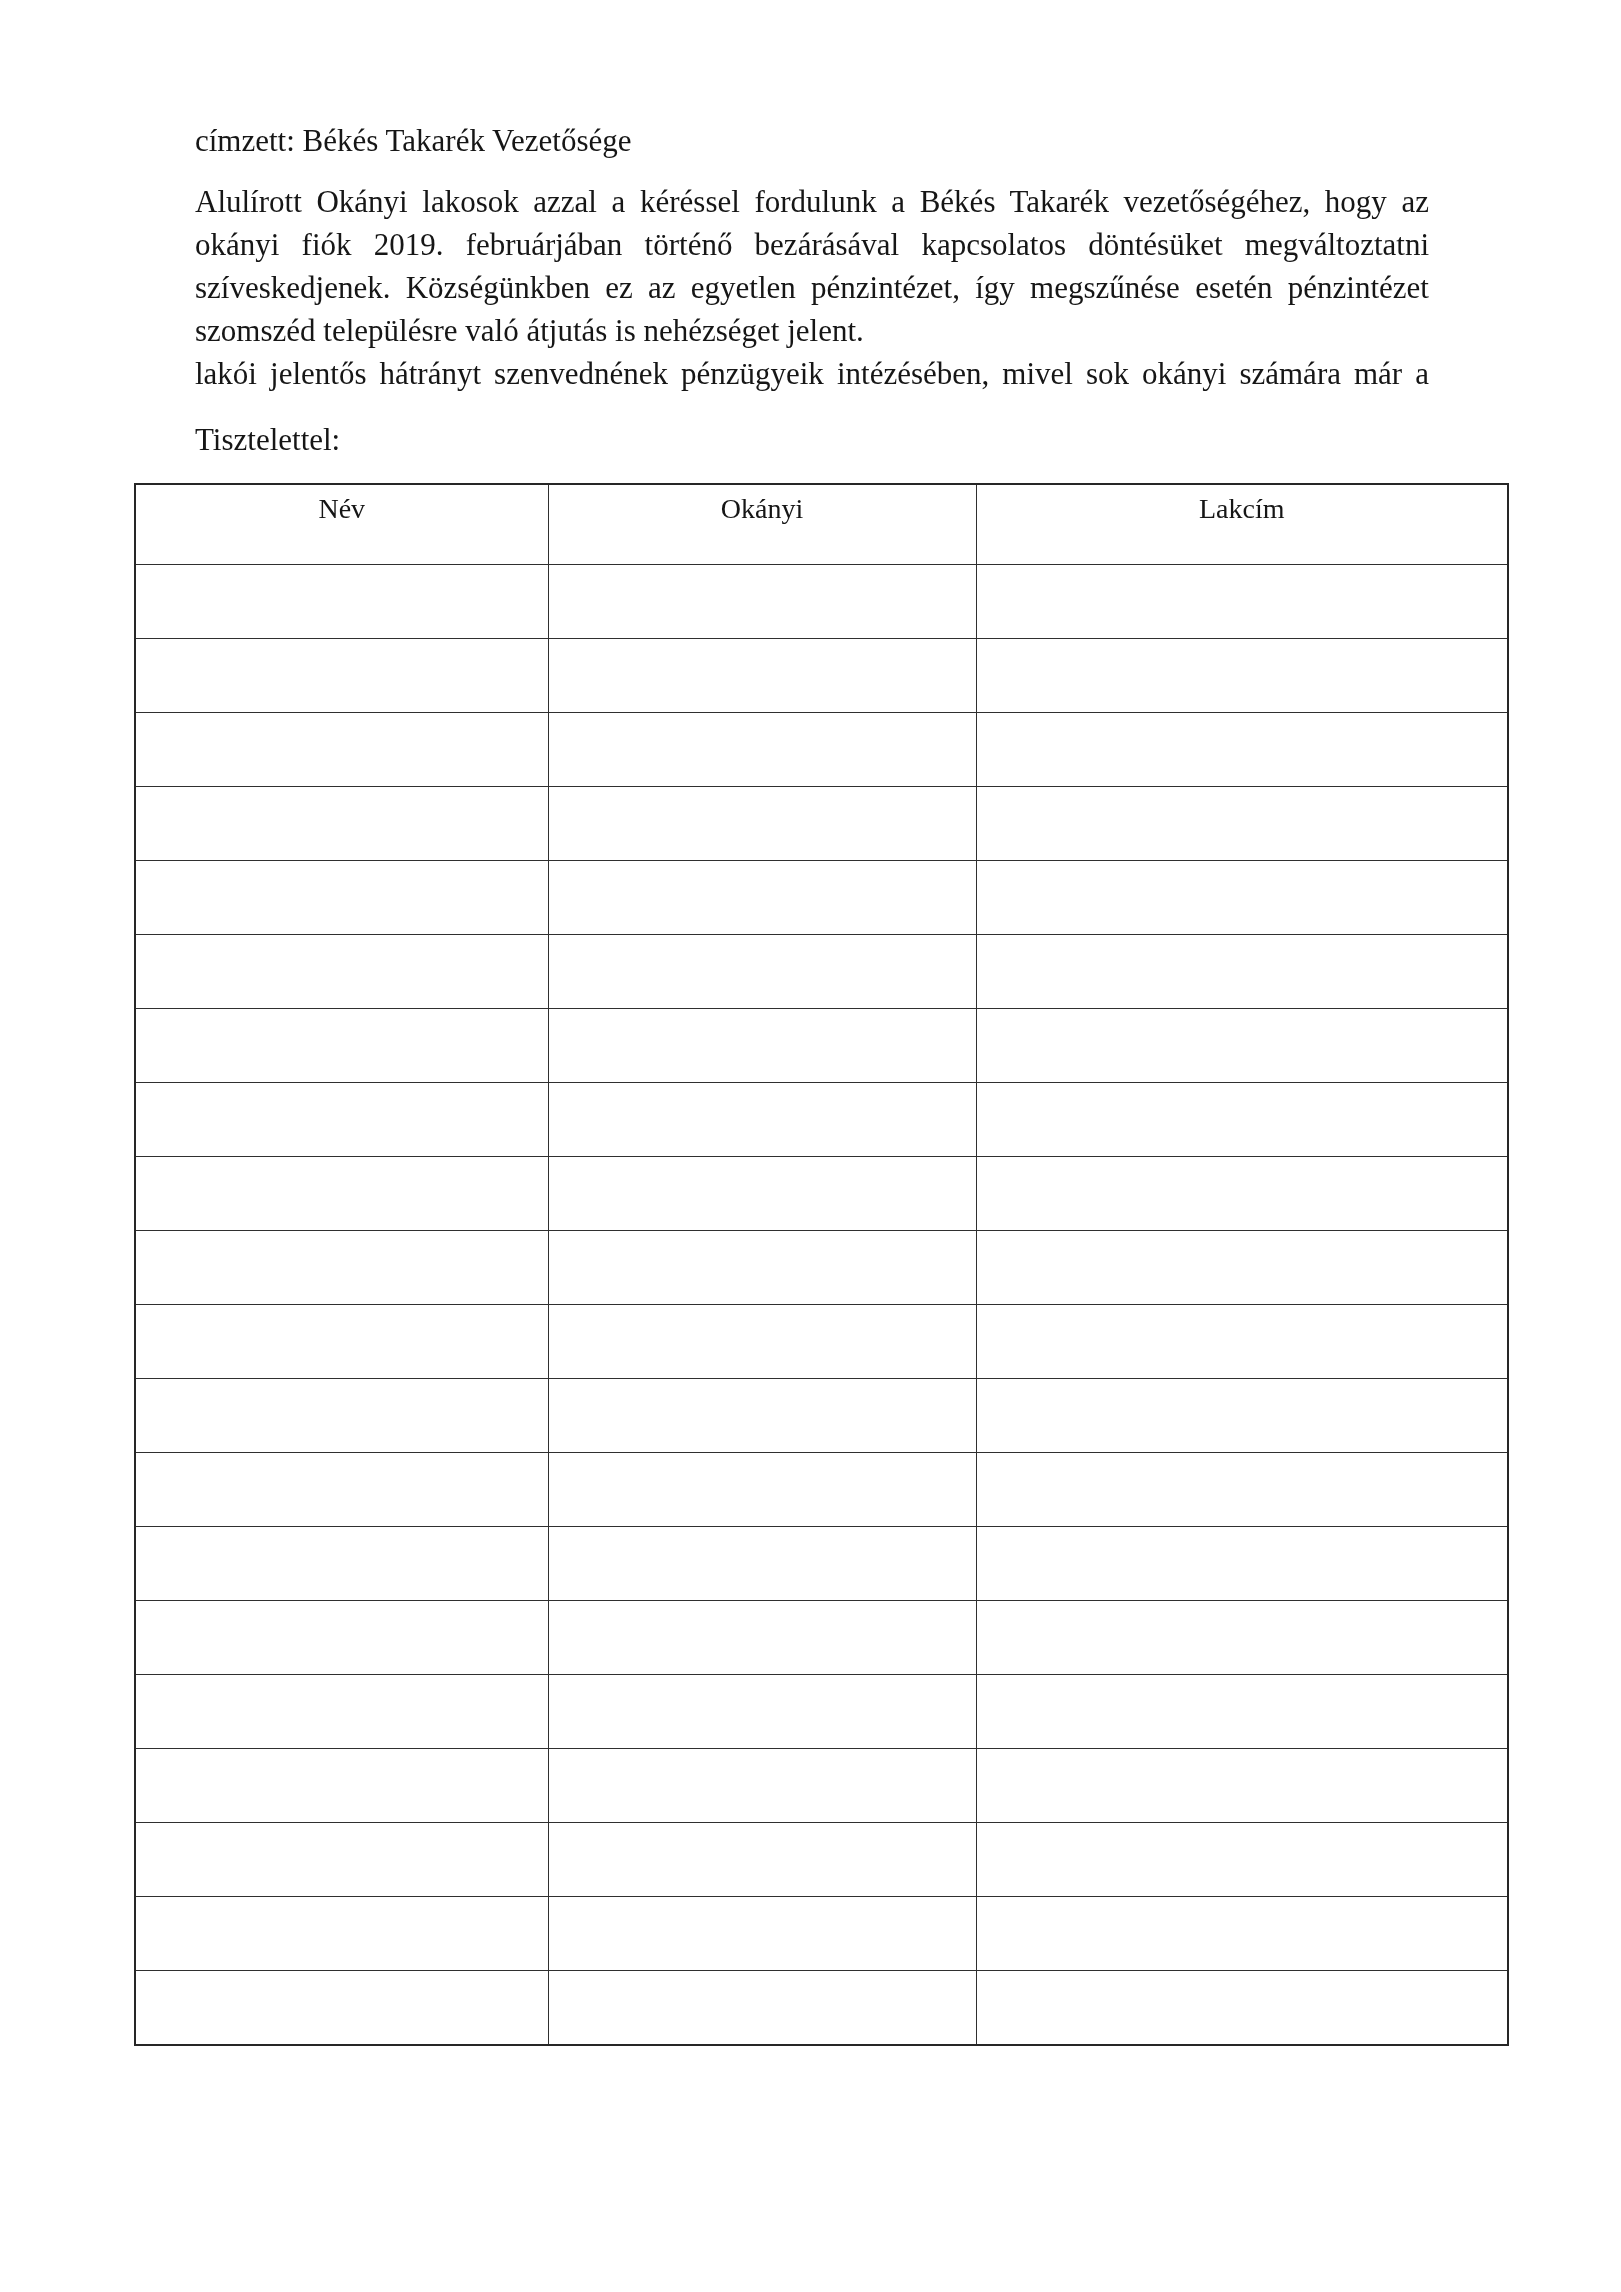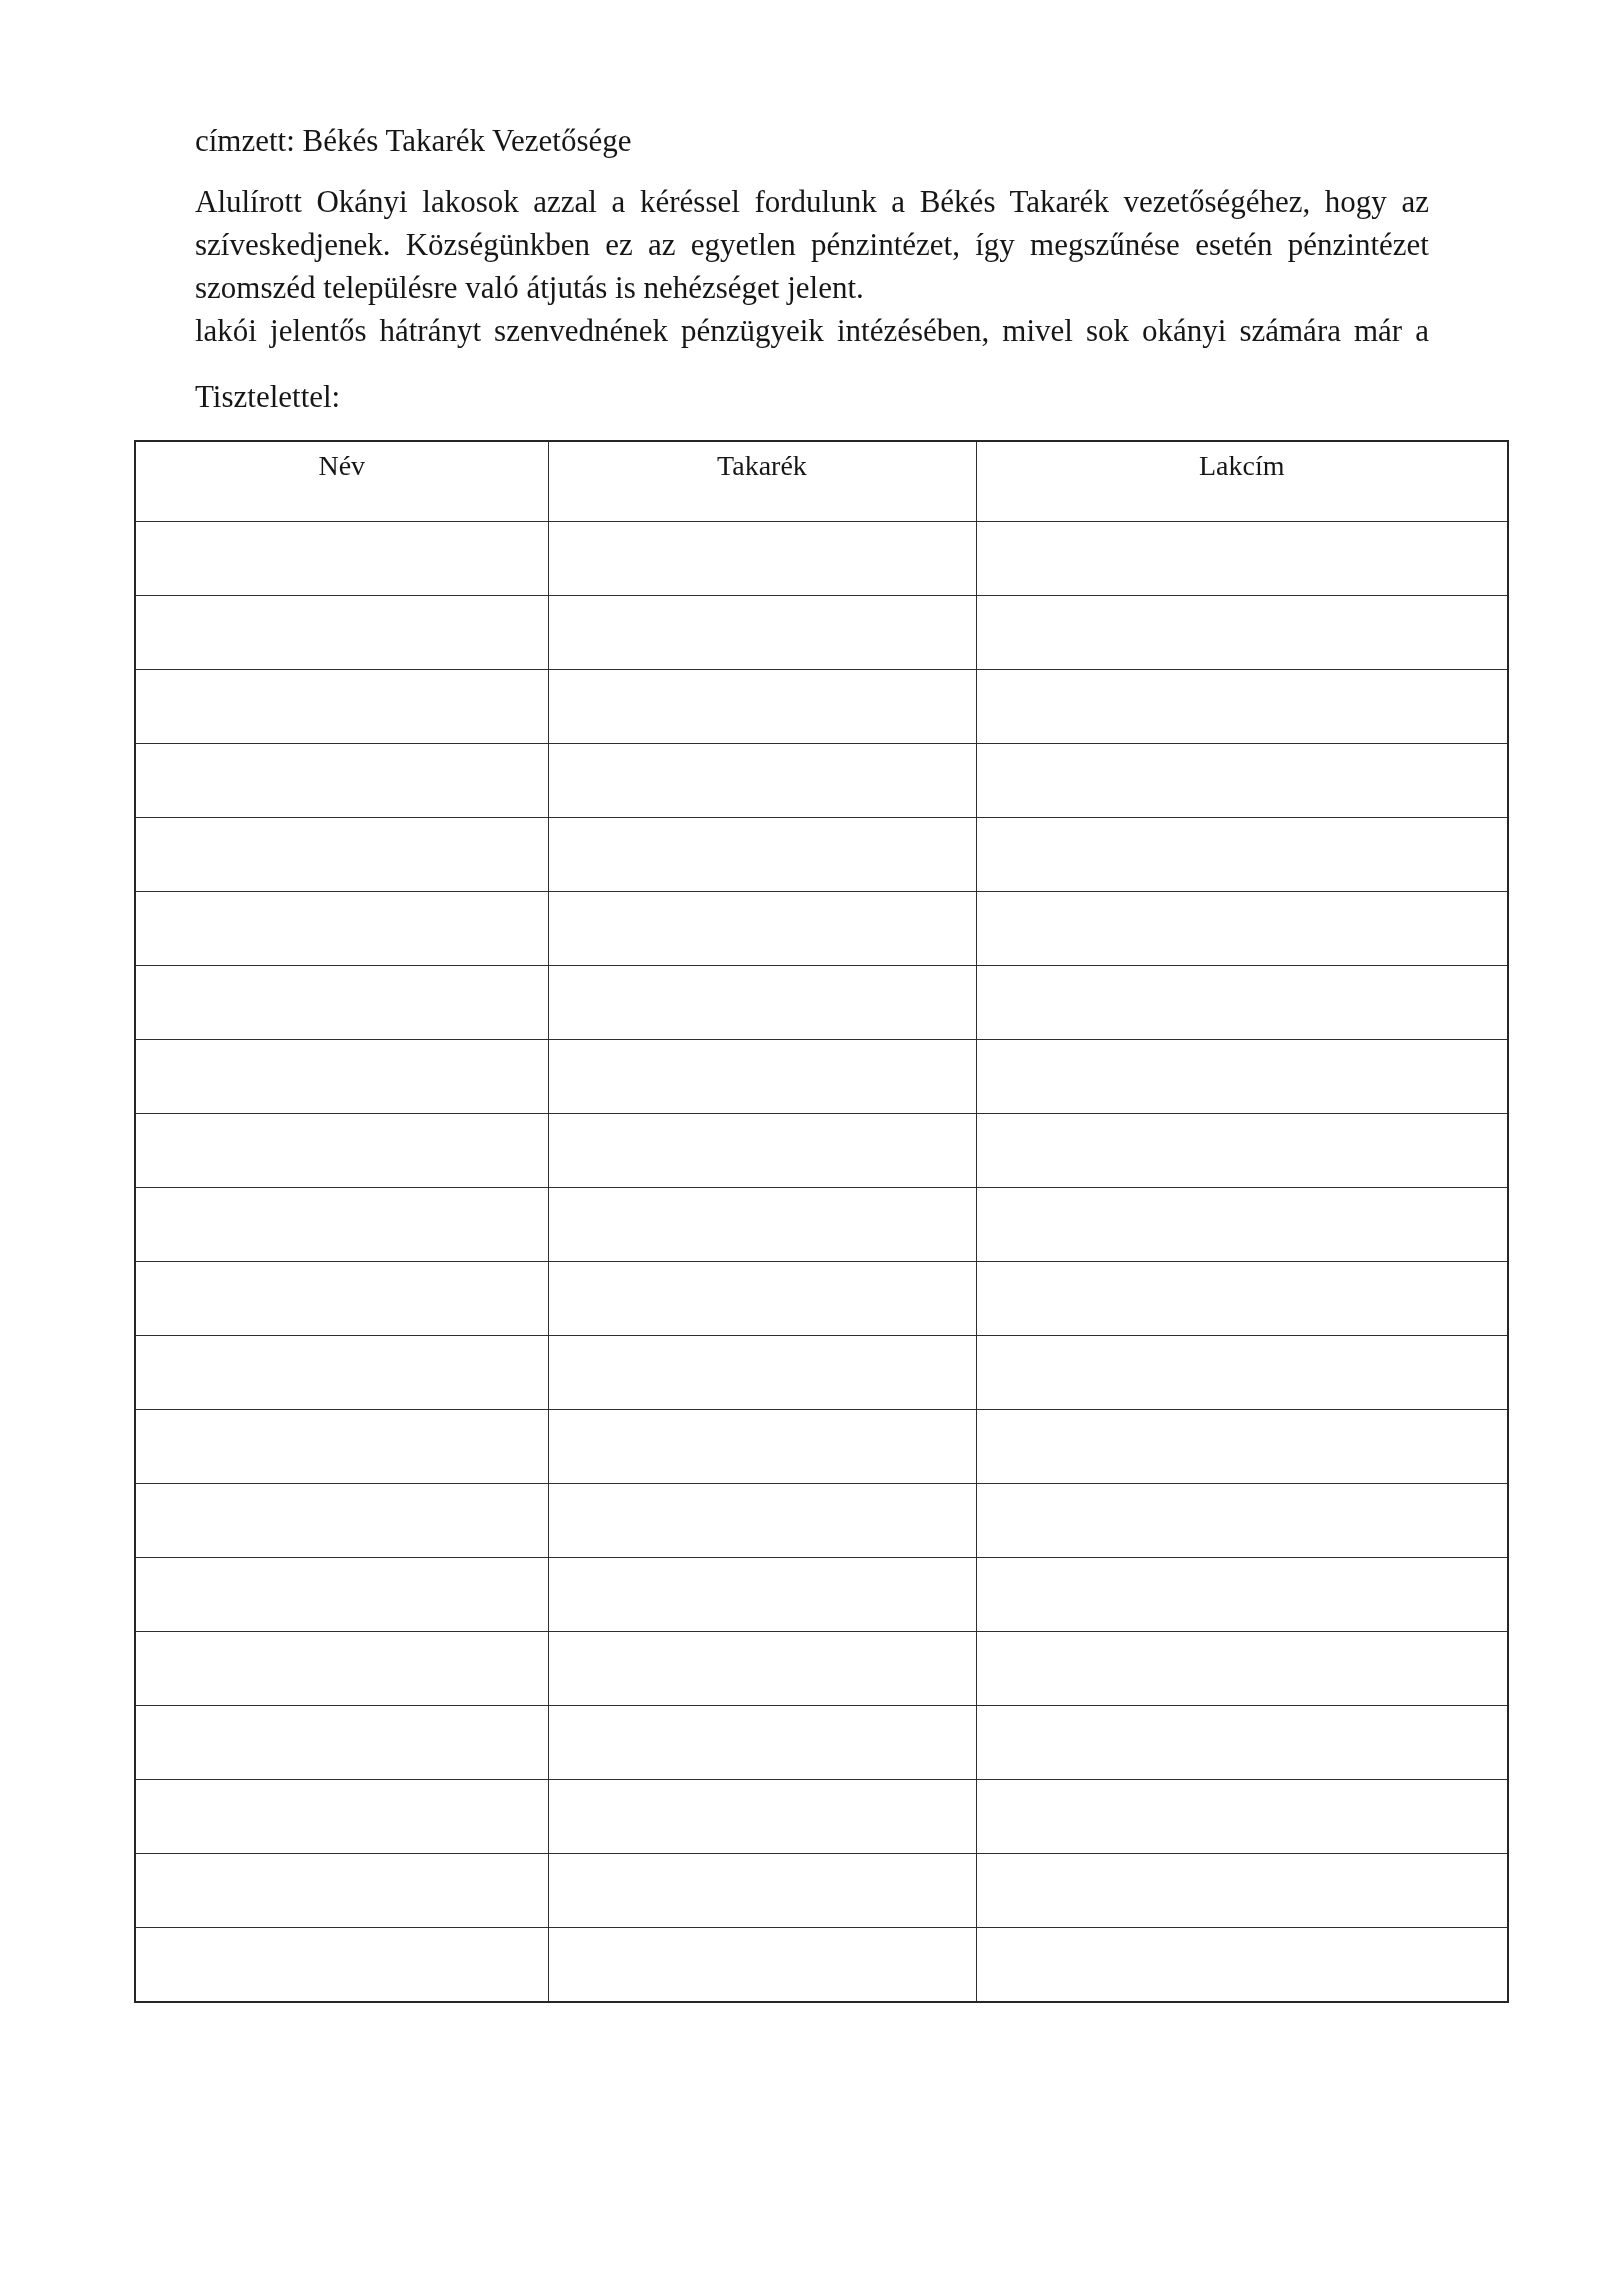--- a/index.html
+++ b/index.html
@@ -72,37 +72,38 @@
 </style>
 </head>
 <body>
 
 <div class="doc">
 
   <p class="addressee">címzett: Békés Takarék Vezetősége</p>
 
   <div class="para">
     <div class="jline">Alulírott Okányi lakosok azzal a kéréssel fordulunk a Békés Takarék vezetőségéhez, hogy az</div>
+    <div class="jline">okányi fiók 2019. februárjában történő bezárásával kapcsolatos döntésüket megváltoztatni</div>
     <div class="jline">szíveskedjenek. Községünkben ez az egyetlen pénzintézet, így megszűnése esetén pénzintézet</div>
     <div class="jline last">szomszéd településre való átjutás is nehézséget jelent.</div>
     <div class="jline">lakói jelentős hátrányt szenvednének pénzügyeik intézésében, mivel sok okányi számára már a</div>
   </div>
 
   <p class="closing">Tisztelettel:</p>
 
   <table class="sig">
     <colgroup>
       <col class="c1">
       <col class="c2">
       <col class="c3">
     </colgroup>
     <thead>
       <tr>
         <th>Név</th>
-        <th>Takarék</th>
+        <th>Okányi</th>
         <th>Lakcím</th>
       </tr>
     </thead>
     <tbody>
         <tr>
         <td></td>
         <td></td>
         <td></td>
       </tr>
         <tr>

